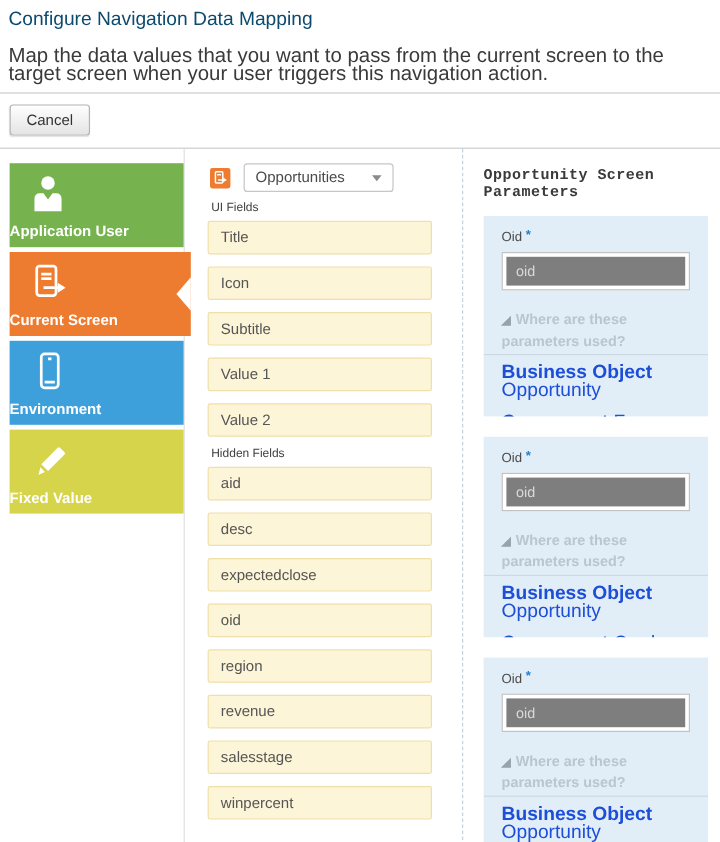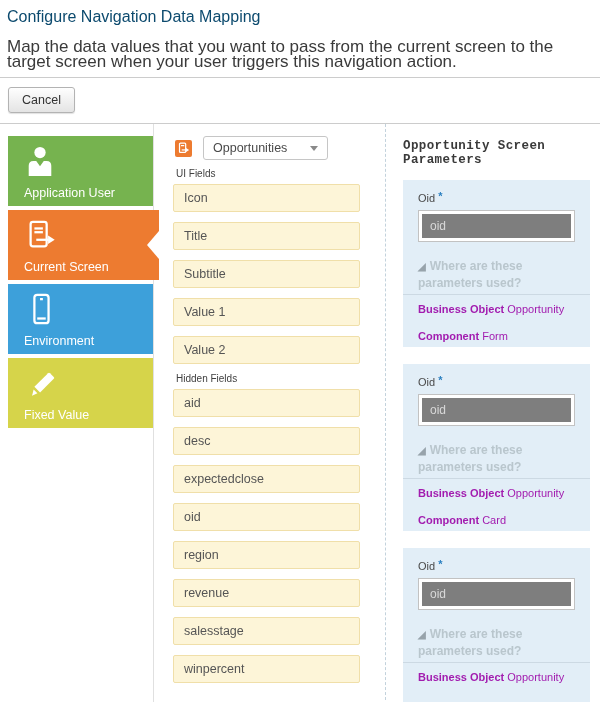--- a/index.html
+++ b/index.html
@@ -17,21 +17,21 @@
     padding:5px 13px; border:1px solid #b3b3b3; border-radius:3px;
     background:linear-gradient(#fefefe,#e4e4e4); box-shadow:0 1px 1px rgba(0,0,0,.12); cursor:pointer; }
 
   
   .main { display:flex; height:581px; }
 
   
   .col-sources { width:153px; padding:12px 0 0 8px; flex:none; }
   .tile { position:relative; width:145px; height:70px; margin-bottom:4px; color:#fff; cursor:pointer; }
   .tile .tile-icon { position:absolute; top:9px; left:16px; }
-  .tile .tile-label { position:absolute; left:16px; bottom:6px; font-size:12.5px; font-weight:normal;margin-top:36px; }
+  .tile .tile-label { position:absolute; left:0; bottom:6px; font-size:12.5px; font-weight:bold;margin-top:36px; }
   .tile-green  { background:#76b34f; }
   .tile-orange { background:#ed7b30; width:151px; z-index:2; }
   .tile-orange::after { content:""; position:absolute; right:0; top:50%; transform:translateY(-50%);
     width:0; height:0; border-top:14px solid transparent; border-bottom:14px solid transparent;
     border-right:12px solid #fff; }
   .tile-blue   { background:#3da0da; }
   .tile-yellow { background:#d6d44a; }
 
   
   .col-fields { width:232px; flex:none; border-left:1px solid #e0e0e0; border-bottom:1px solid #e0e0e0;
@@ -54,21 +54,21 @@
   .params-heading { font-size:12.5px; font-weight:bold; color:#3a3a3a; letter-spacing:.4px; margin-bottom:13px;font-family:Liberation Mono, monospace; }
   .param-card { background:#e2eef7; height:167px; margin-bottom:17px; padding:12px 15px; overflow:hidden; }
   .param-label-row { font-size:11px; color:#4a4a4a; height:14px; }
   .req-mark { color:#2b7fc0; font-weight:bold; font-size:11px; position:relative; top:-2px; margin-left:3px; }
   .drop-outer { margin-top:4px; background:#fff; border:1px solid #c2c2c2; padding:3px; }
   .drop-inner { background:#7e7e7e; color:#d9d9d9; font-size:12px; height:24px; line-height:24px;
     padding-left:8px; cursor:pointer; }
   .disclosure { margin-top:16px; font-size:12px; font-weight:bold; color:#b9c6cd; line-height:16px; cursor:pointer; }
   .disclosure .tri { color:#97a3ab; font-size:10px; margin-right:4px; }
   .card-divider { border:none; border-top:1px solid #ccd9e3; margin:3px -15px 0 -15px; }
-  .meta-line { font-size:11px; color:#a21caf; margin-top:7px; line-height:15px; }
+  .meta-line { font-size:16px; color:#1d4ed8; margin-top:7px; line-height:15px; }
   .meta-line.second { margin-top:12px; }
   .meta-line b { font-weight:bold; }
 </style>
 </head>
 <body>
 
 <div class="page-header">
   <div class="page-title">Configure Navigation Data Mapping</div>
   <div class="page-desc">Map the data values that you want to pass from the current screen to the target screen when your user triggers this navigation action.</div>
 </div>
@@ -137,22 +137,22 @@
           <path d="M25 16.5 L33.5 22 L25 27.5 Z" fill="#fff" stroke="none"></path>
         </svg>
       </span>
       <div class="dropdown">
         <span>Opportunities</span>
         <span class="caret"></span>
       </div>
     </div>
 
     <div class="section-label">UI Fields</div>
+    <div class="chip">Title</div>
     <div class="chip">Icon</div>
-    <div class="chip">Title</div>
     <div class="chip">Subtitle</div>
     <div class="chip">Value 1</div>
     <div class="chip">Value 2</div>
 
     <div class="section-label hidden-label">Hidden Fields</div>
     <div class="chip">aid</div>
     <div class="chip">desc</div>
     <div class="chip">expectedclose</div>
     <div class="chip">oid</div>
     <div class="chip">region</div>

